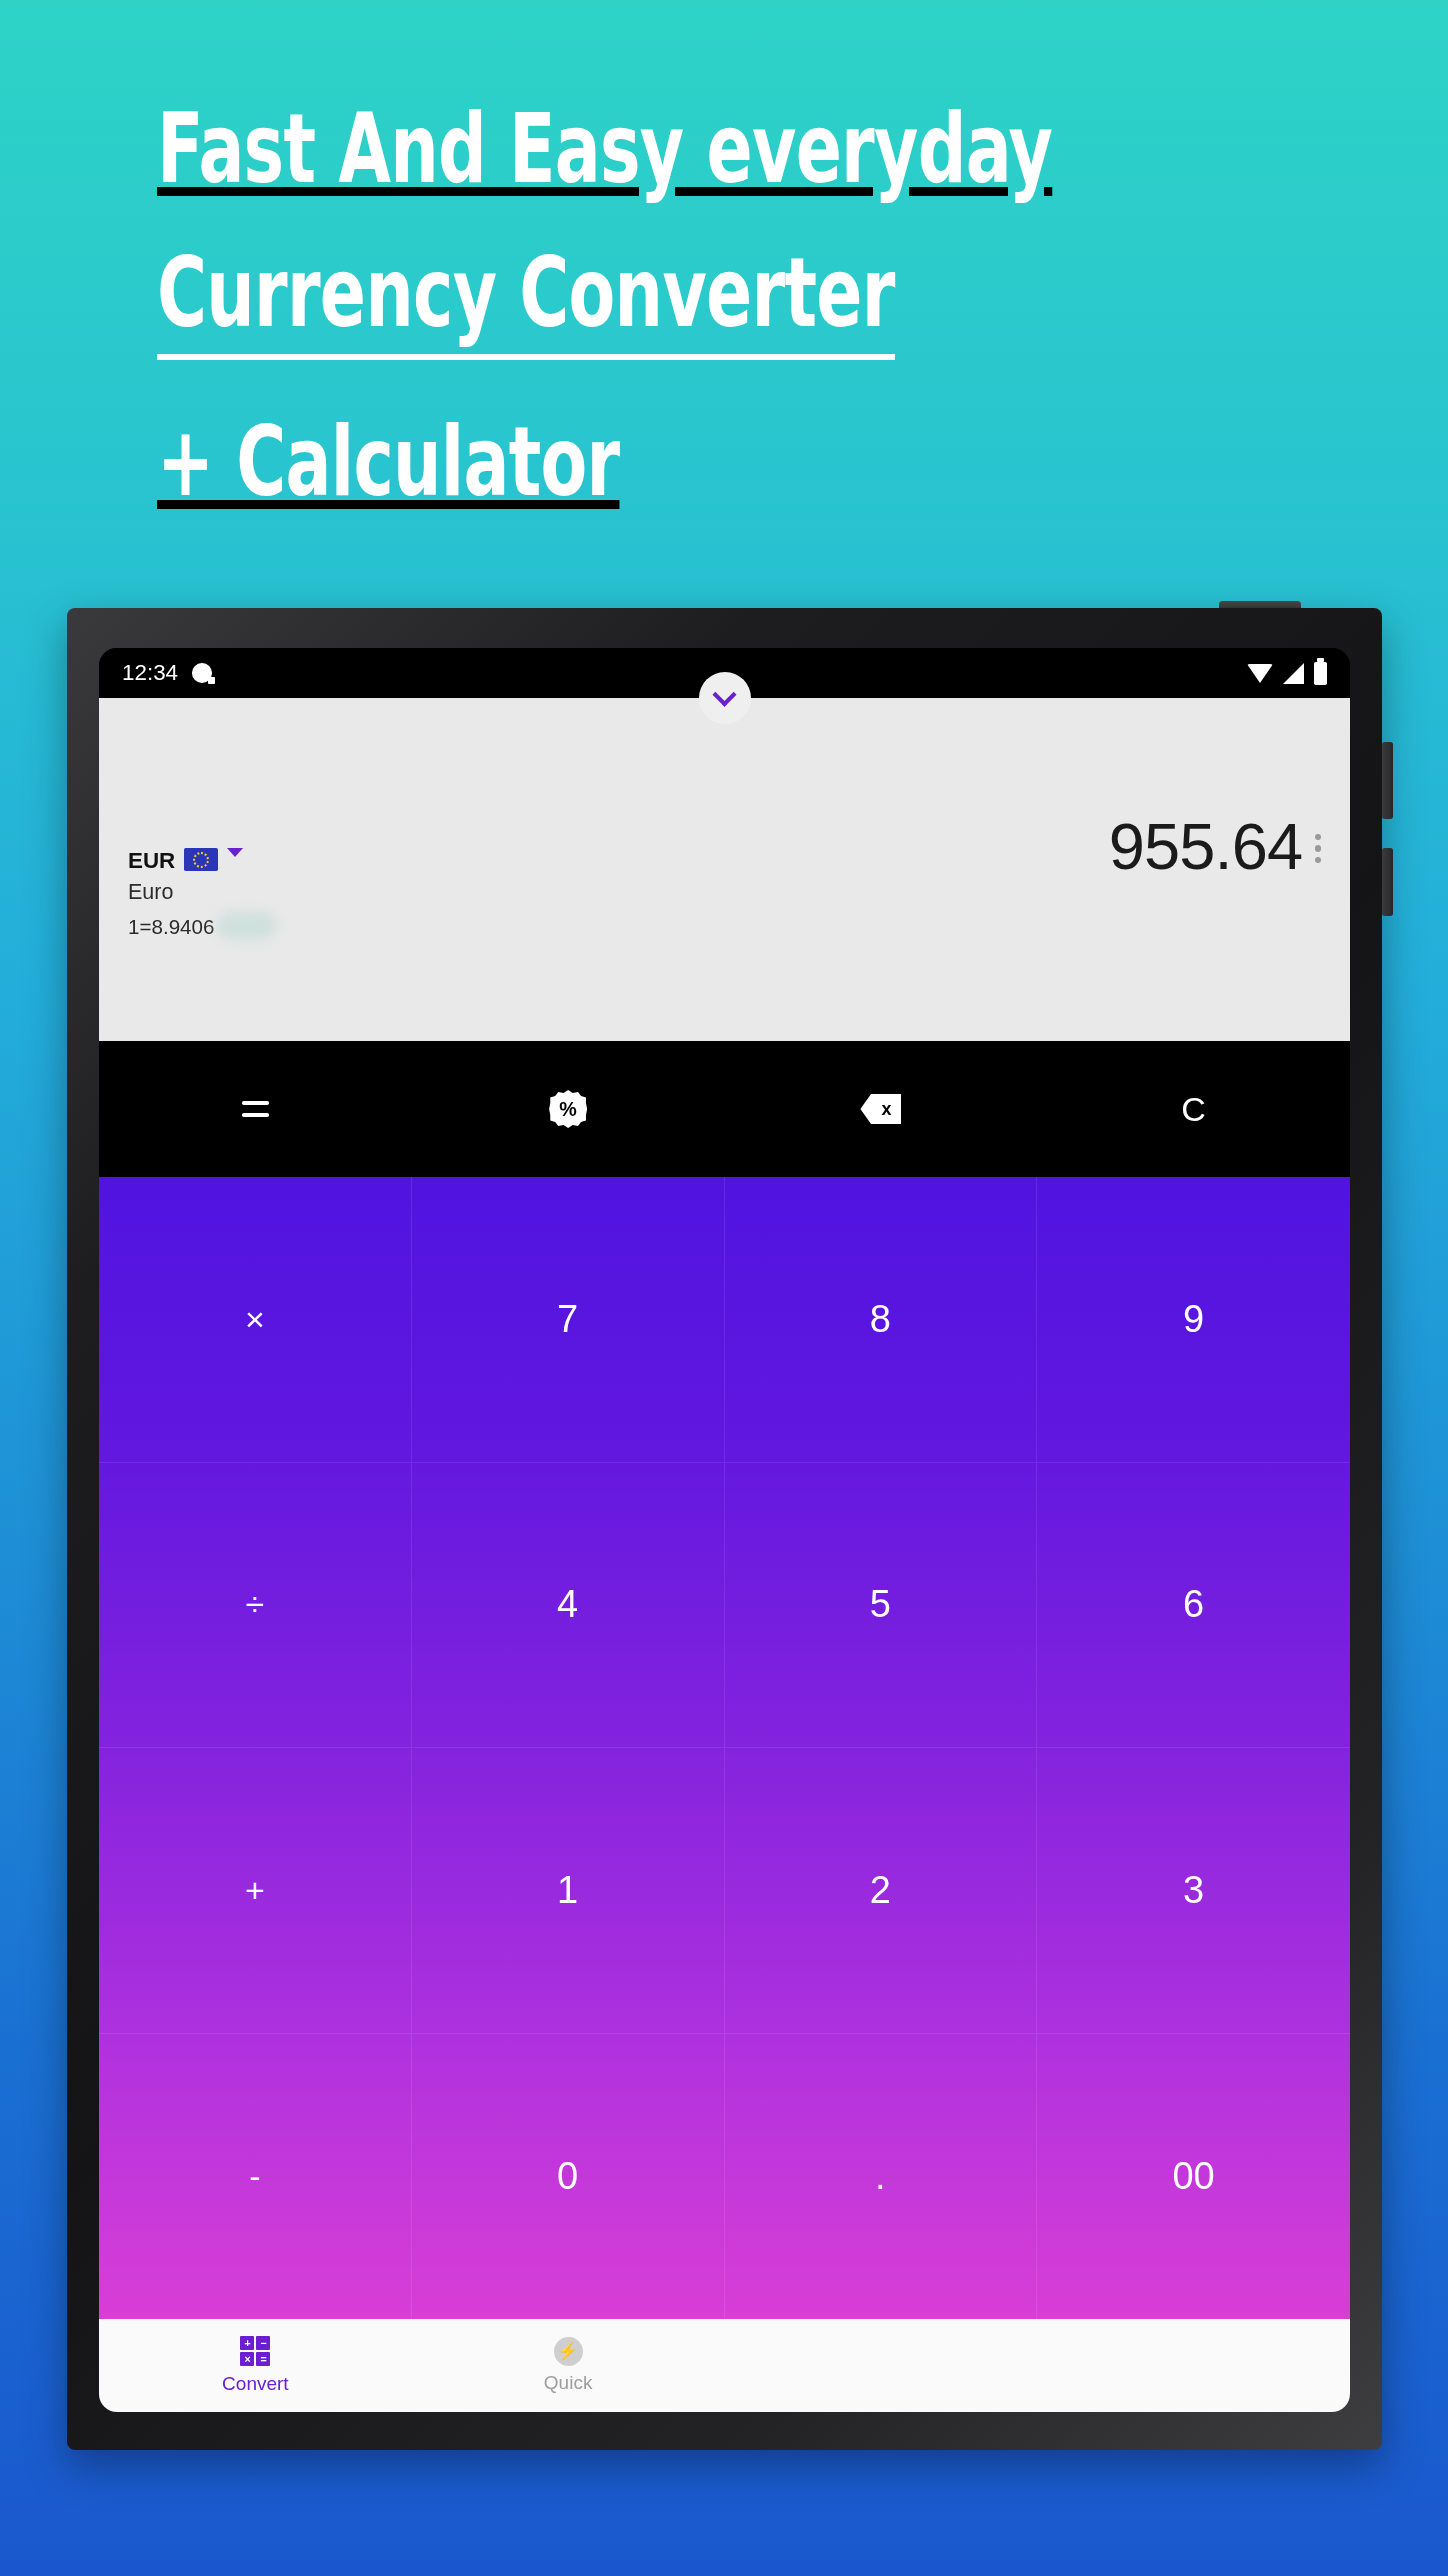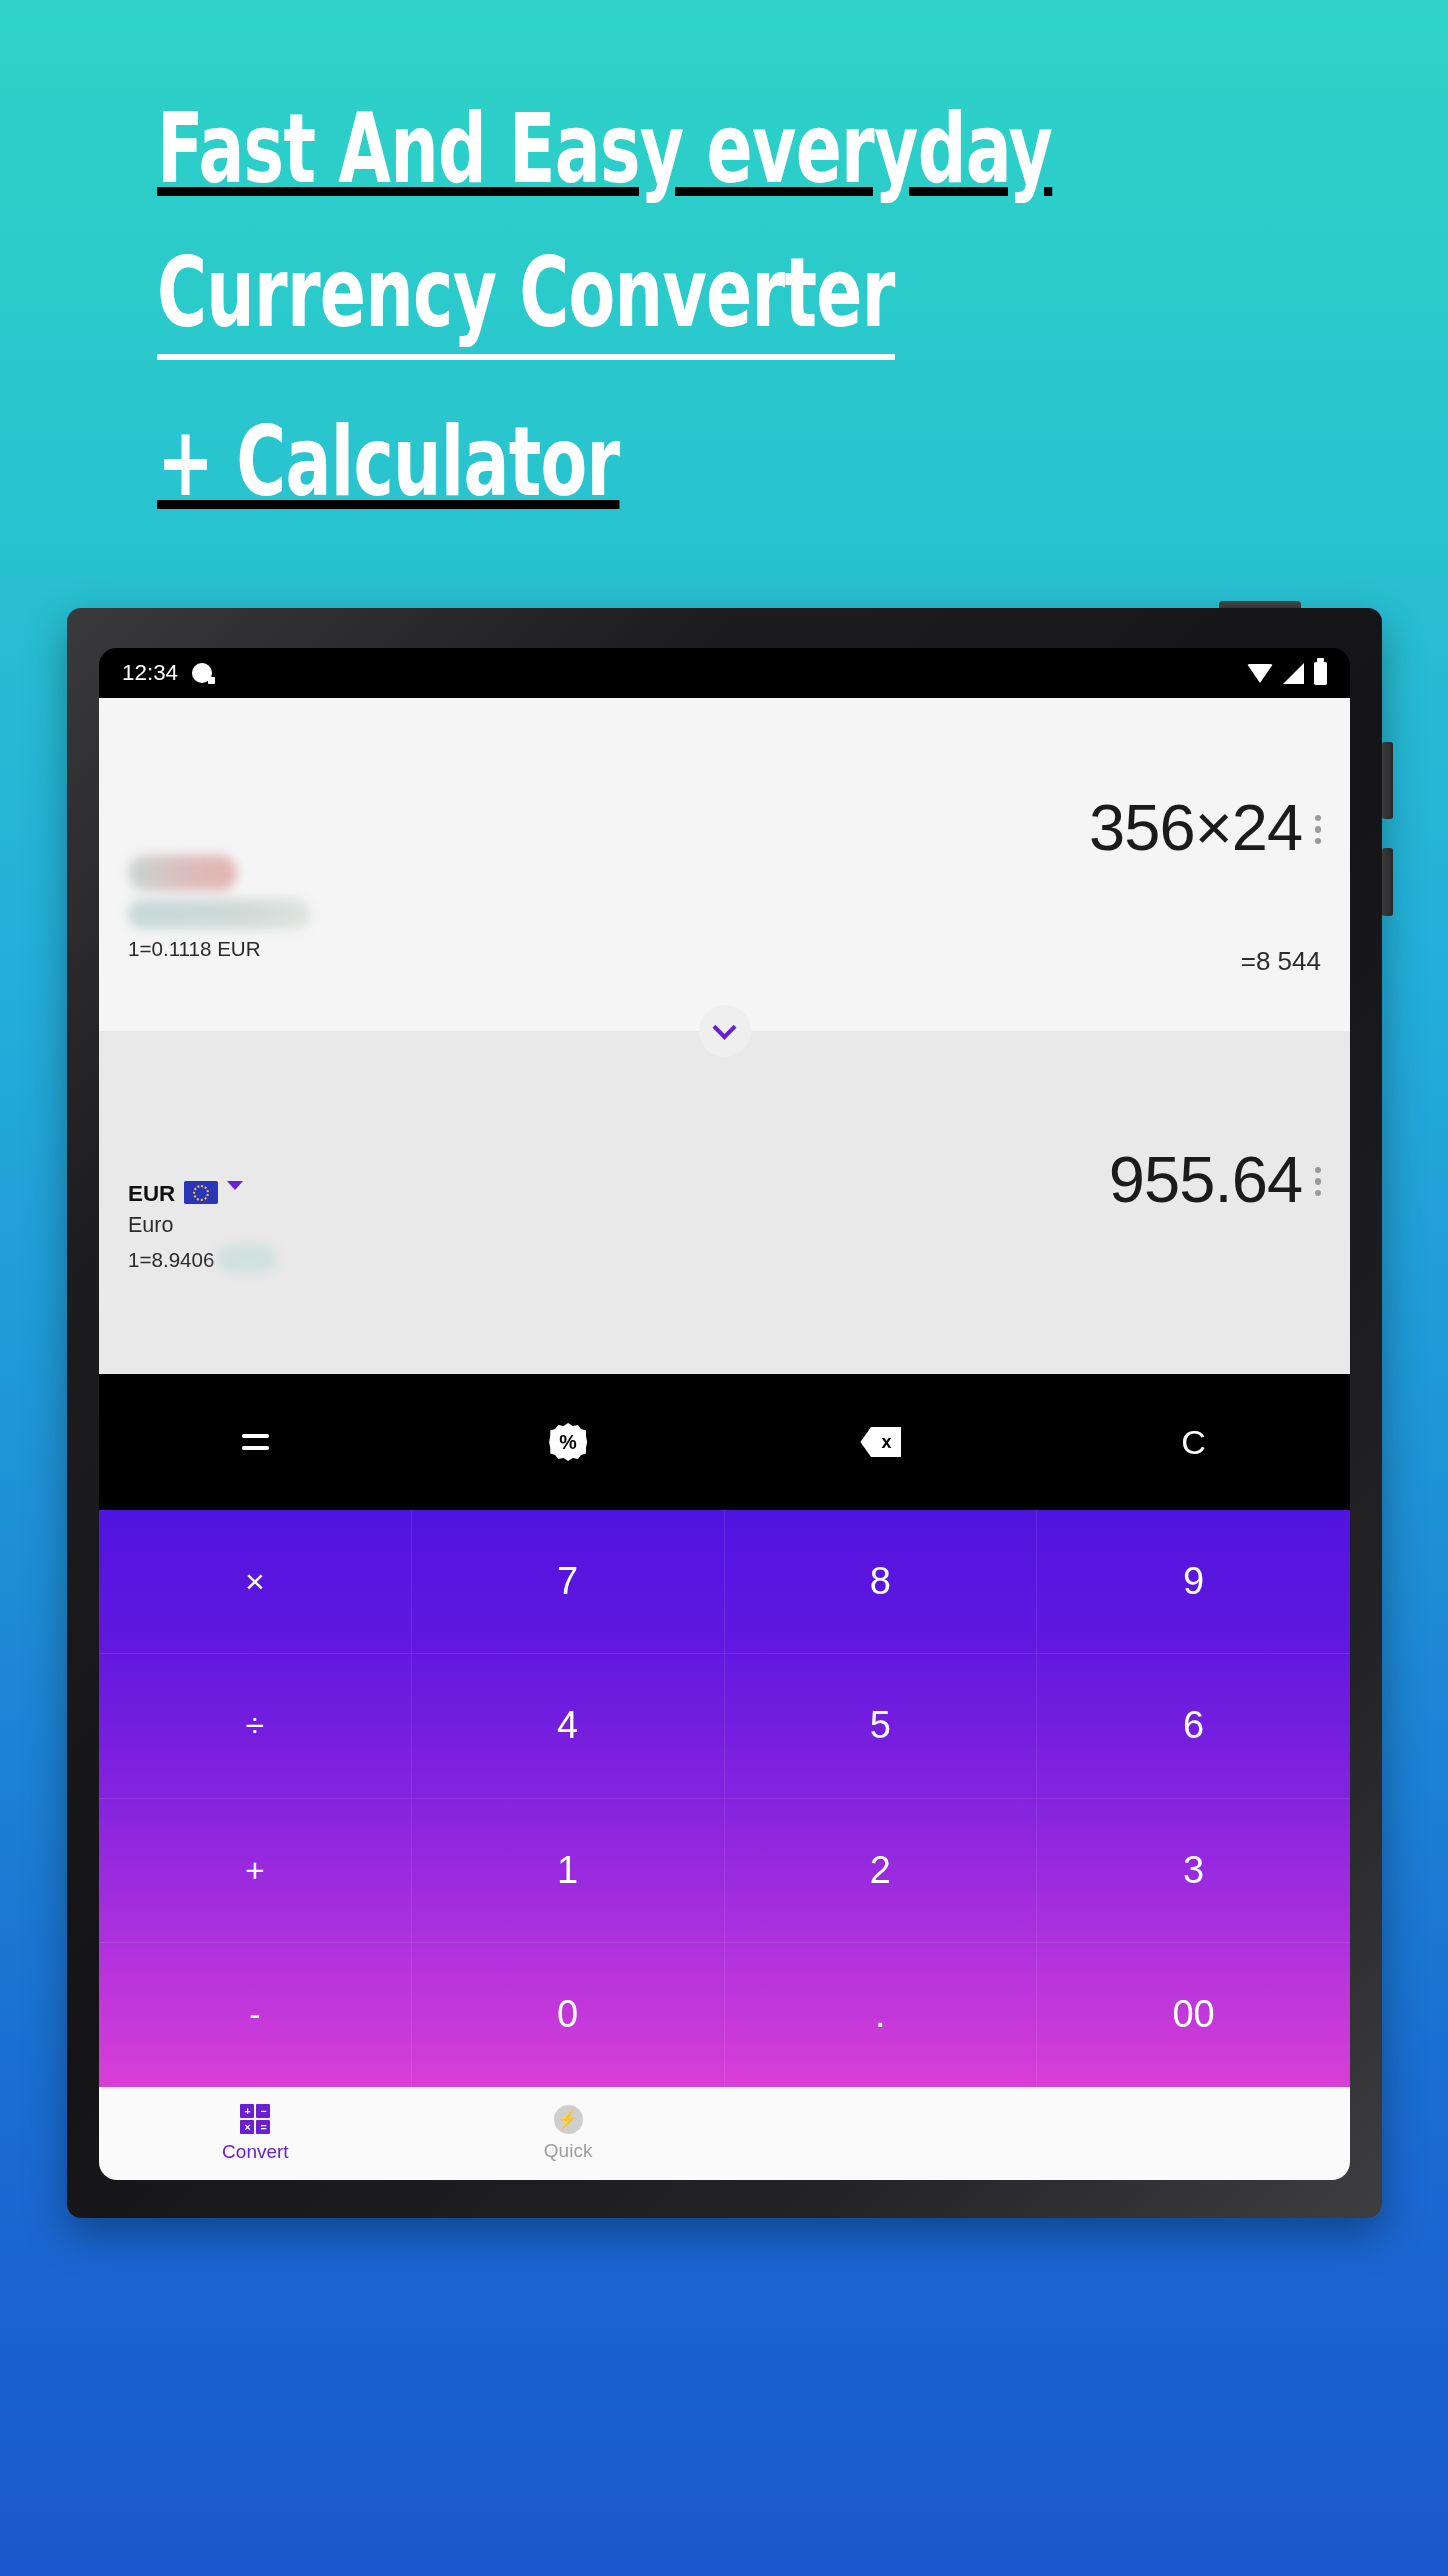--- a/index.html
+++ b/index.html
@@ -23,23 +23,23 @@
     transform-origin:left center;
     white-space:nowrap;
   }
   .promo-line.l1 { margin-bottom:47px; }
   .promo-line.l2 { display:inline-block; border-bottom:6.3px solid #ffffff; padding-bottom:12.5px; margin-bottom:50px; }
   .promo-line.l3 { margin-top:3.6px; }
 
   
   .device {
     position:absolute; left:67px; top:608px;
-    width:1315px; height:1610px;
+    width:1315px; height:1842px;
     background:linear-gradient(135deg,#3a3a3c 0%,#1d1d1f 22%,#141416 50%,#232326 80%,#3e3e40 100%);
-    border-radius:14px;
+    border-radius:8px;
     box-shadow:0 16px 41px rgba(0,0,0,.34);
     padding:40px 32px 38px 32px;
   }
   .device-inner {
     width:100%; height:100%;
     background:#000; border-radius:18px; overflow:hidden;
     display:flex; flex-direction:column;
   }
   .cam-dots { position:absolute; left:555px; top:631px; width:358px; height:23px; }
   .cam-dots i { position:absolute; top:3.6px; border-radius:50%; background:#242427; display:block; }
@@ -230,36 +230,20 @@
       <div class="sb-right">
         <span class="ic-wifi"></span>
         <span class="ic-signal"></span>
         <span class="ic-batt"></span>
       </div>
     </div>
 
 
     <div class="conv">
 
-      <div class="pane top">
-        <div class="amount-row">
-          <div class="amount">356×24</div>
-          <div class="kebab">
-              <i></i>
-              <i></i>
-              <i></i>
-            </div>
-        </div>
-        <div class="sub-amount">=8 544</div>
-        <div class="cur-block">
-          <div class="blur-pill p1"></div>
-          <div class="blur-pill p2"></div>
-          <div class="rate-note">1=0.1118 EUR</div>
-        </div>
-      </div>
 
       <div class="pane bottom">
         <div class="expand-btn">
           <span class="chev"></span>
         </div>
         <div class="amount-row">
           <div class="amount">955.64</div>
           <div class="kebab">
               <i></i>
               <i></i>

